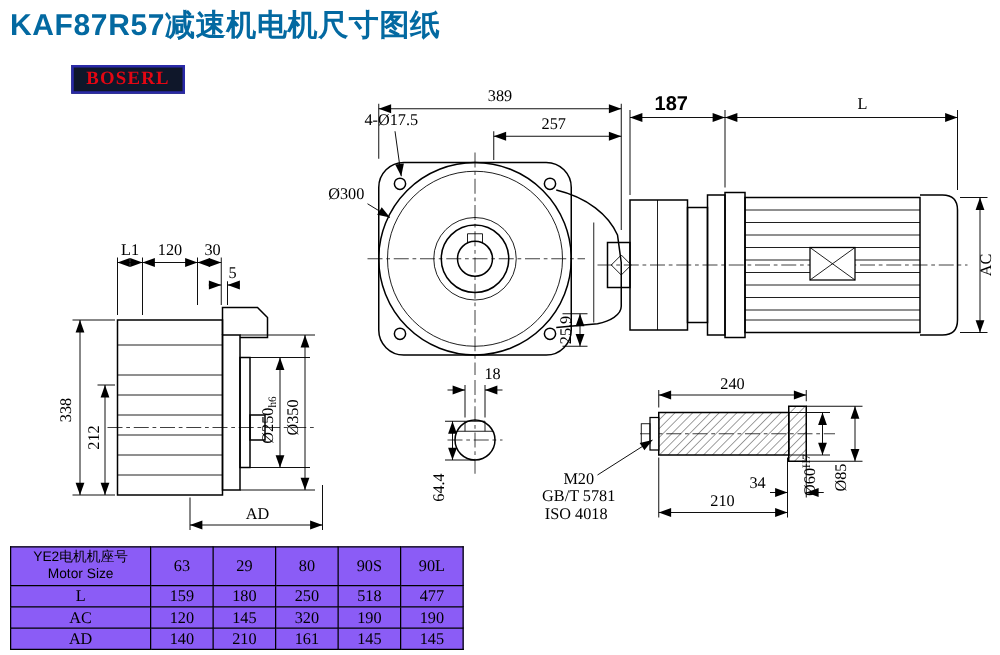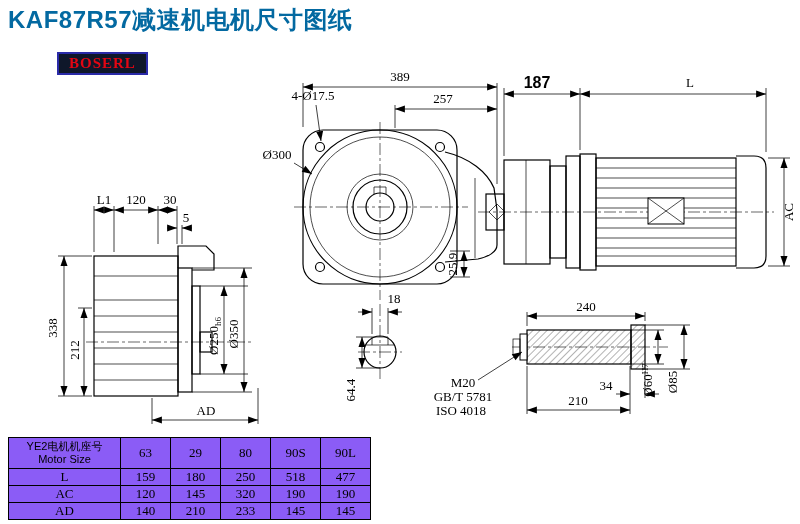--- a/index.html
+++ b/index.html
@@ -255,20 +255,20 @@
       <td>120</td>
       <td>145</td>
       <td>320</td>
       <td>190</td>
       <td>190</td>
     </tr>
     <tr>
       <th>AD</th>
       <td>140</td>
       <td>210</td>
-      <td>233</td>
+      <td>161</td>
       <td>145</td>
       <td>145</td>
     </tr>
   </tbody>
     </table>
 
 </div>
 
 </body></html>

